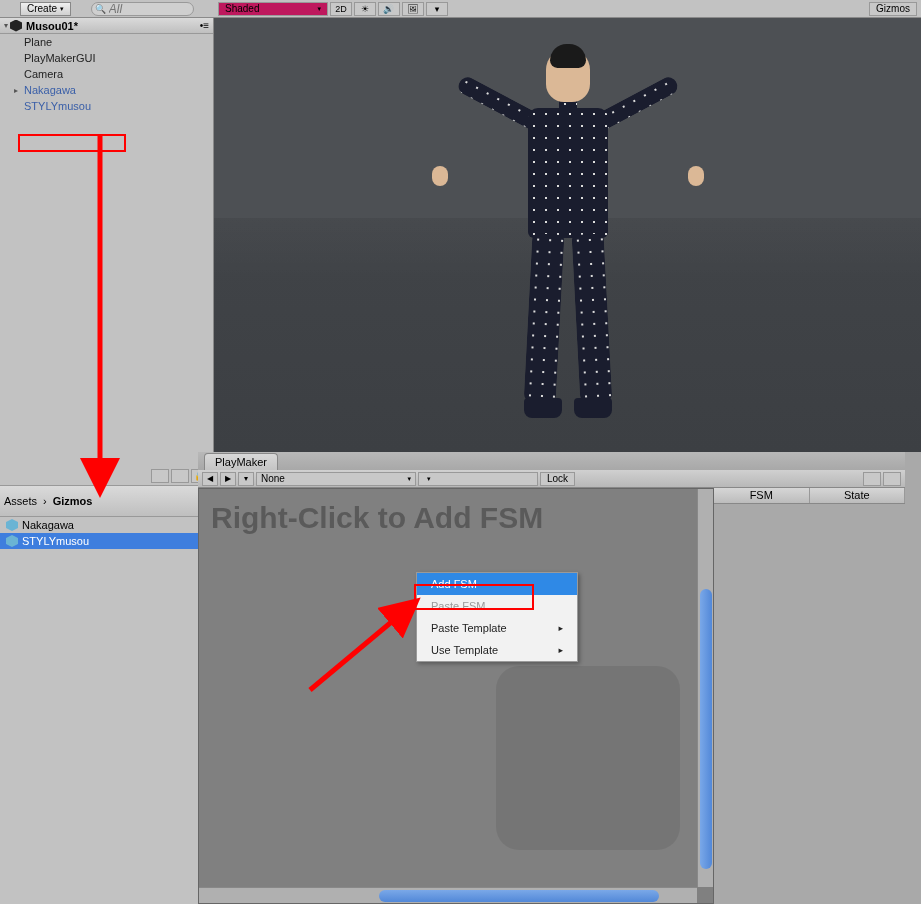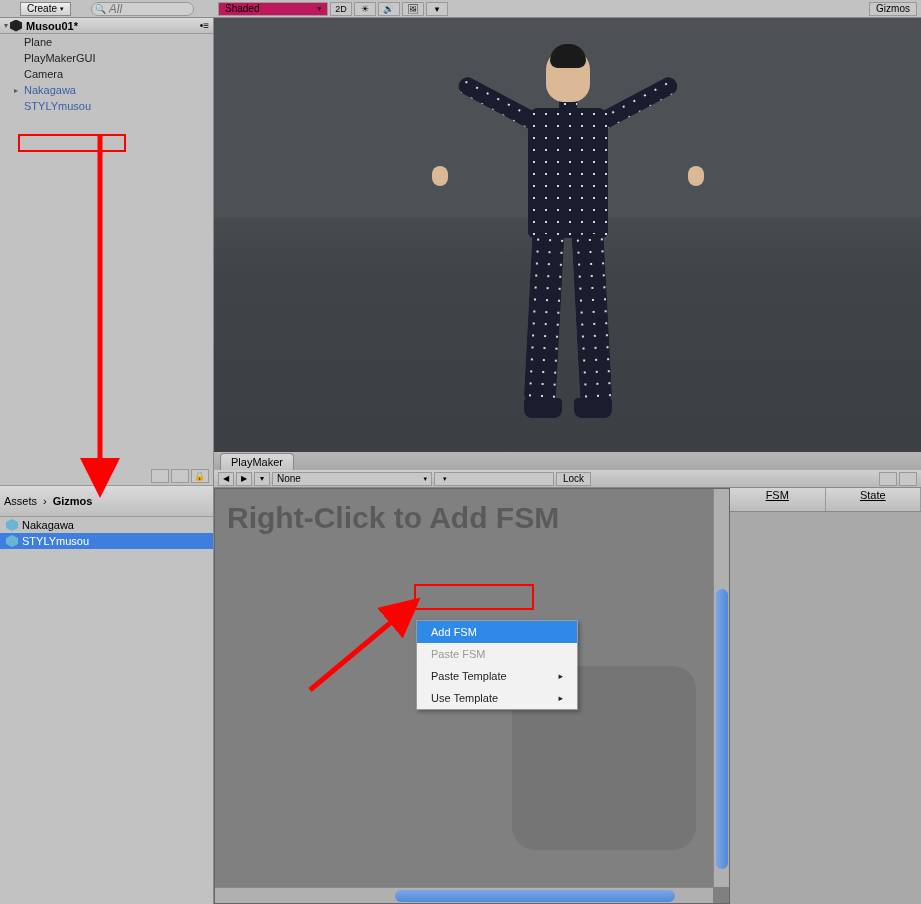--- a/index.html
+++ b/index.html
@@ -61,21 +61,21 @@
 .proj-tool-btn { width: 18px; height: 14px; background: #c8c8c8; border: 1px solid #999; }
 .lock-icon { display: flex; align-items: center; justify-content: center; font-size: 9px; }
 .breadcrumb { height: 16px; background: linear-gradient(#dadada,#bfbfbf); display: flex; align-items: center; padding: 15px 4px; border-bottom: 1px solid #999; font-size: 11px; }
 .breadcrumb span { margin-right: 4px; }
 .bc-sep::after { content: '›'; margin: 0 2px; }
 .project-item { height: 16px; display: flex; align-items: center; padding-left: 6px; font-size: 11px; }
 .prefab-icon { width: 12px; height: 12px; background: #6ab4d4; margin-right: 4px; clip-path: polygon(50% 0,100% 25%,100% 75%,50% 100%,0 75%,0 25%); }
 .project-item.selected { background: #3e7ede; color: #fff; }
 
 
-.playmaker { position: absolute; top: 452px; left: 214px; width: 707px; height: 452px; background: #737373; border-radius: 12px; }
+.playmaker { position: absolute; top: 452px; left: 198px; width: 707px; height: 452px; background: #737373; border-radius: 12px; }
 .pm-tab-row { height: 18px; background: linear-gradient(#b8b8b8,#a8a8a8); display: flex; align-items: flex-end; padding-left: 6px; }
 .pm-tab { background: linear-gradient(#d8d8d8,#c4c4c4); padding: 2px 10px; border: 1px solid #888; border-bottom: none; border-radius: 4px 4px 0 0; font-size: 11px; }
 .pm-toolbar { height: 18px; background: linear-gradient(#d0d0d0,#b8b8b8); border-bottom: 1px solid #888; display: flex; align-items: center; padding: 0 4px; gap: 2px; }
 .pm-nav { width: 16px; height: 14px; background: #c8c8c8; border: 1px solid #999; display: flex; align-items: center; justify-content: center; font-size: 8px; }
 .pm-dd { height: 14px; background: #c8c8c8; border: 1px solid #999; padding: 0 4px; display: flex; align-items: center; font-size: 10px; }
 .pm-dd.wide { flex: 1; max-width: 160px; justify-content: space-between; }
 .pm-dd::after { content: '▾'; font-size: 7px; margin-left: 4px; }
 .pm-lock { height: 14px; padding: 0 6px; background: #c8c8c8; border: 1px solid #999; display: flex; align-items: center; font-size: 10px; }
 .pm-spacer { flex: 1; }
 .pm-icon-btn { width: 18px; height: 14px; background: #c8c8c8; border: 1px solid #999; }
@@ -84,25 +84,25 @@
 .pm-canvas { width: 516px; height: 100%; background: #808080; position: relative; overflow: hidden; border: 1px solid #666; }
 .pm-hint { position: absolute; top: 12px; left: 12px; font-size: 30px; font-weight: bold; color: #5a5a5a; }
 .pm-watermark { position: absolute; right: 10px; bottom: 30px; width: 230px; height: 230px; opacity: 0.08; }
 .pm-watermark svg { width: 100%; height: 100%; }
 .pm-scroll-v { position: absolute; right: 0; top: 0; width: 16px; height: calc(100% - 16px); background: #b0b0b0; border-left: 1px solid #888; }
 .pm-thumb-v { position: absolute; top: 100px; left: 2px; width: 12px; height: 280px; background: linear-gradient(90deg,#7aa8e8,#5288d8); border-radius: 6px; }
 .pm-scroll-h { position: absolute; bottom: 0; left: 0; width: calc(100% - 16px); height: 16px; background: #b0b0b0; border-top: 1px solid #888; }
 .pm-thumb-h { position: absolute; left: 180px; top: 2px; height: 12px; width: 280px; background: linear-gradient(#7aa8e8,#5288d8); border-radius: 6px; }
 
 .pm-side { flex: 1; background: #a9a9a9; display: flex; flex-direction: column; }
-.pm-side-header { height: 24px; background: linear-gradient(#d6d6d6,#bcbcbc); display: flex; border-bottom: 1px solid #888; text-decoration: underline; }
+.pm-side-header { height: 16px; background: linear-gradient(#d6d6d6,#bcbcbc); display: flex; border-bottom: 1px solid #888; }
 .pm-side-tab { flex: 1; text-align: center; font-size: 11px; padding: 1px 0; border-right: 1px solid #999; }
 
 
-.ctx-menu { position: absolute; top: 620px; left: 416px; width: 162px; background: #f2f2f2; border: 1px solid #9a9a9a; box-shadow: 2px 2px 4px rgba(0,0,0,0.3); }
+.ctx-menu { position: absolute; top: 572px; left: 416px; width: 162px; background: #f2f2f2; border: 1px solid #9a9a9a; box-shadow: 2px 2px 4px rgba(0,0,0,0.3); }
 .ctx-item { height: 22px; display: flex; align-items: center; padding: 0 14px; font-size: 11px; color: #222; justify-content: space-between; }
 .ctx-item.highlight { background: #2f89e6; color: #fff; }
 .ctx-item.disabled { color: #999; }
 .ctx-item.sub::after { content: '▸'; font-size: 9px; }
 .red-box-2 { position: absolute; top: 584px; left: 414px; width: 120px; height: 26px; }
 
 
 .arrows { position: absolute; top: 0; left: 0; width: 100%; height: 100%; pointer-events: none; }
 </style>
 </head>

